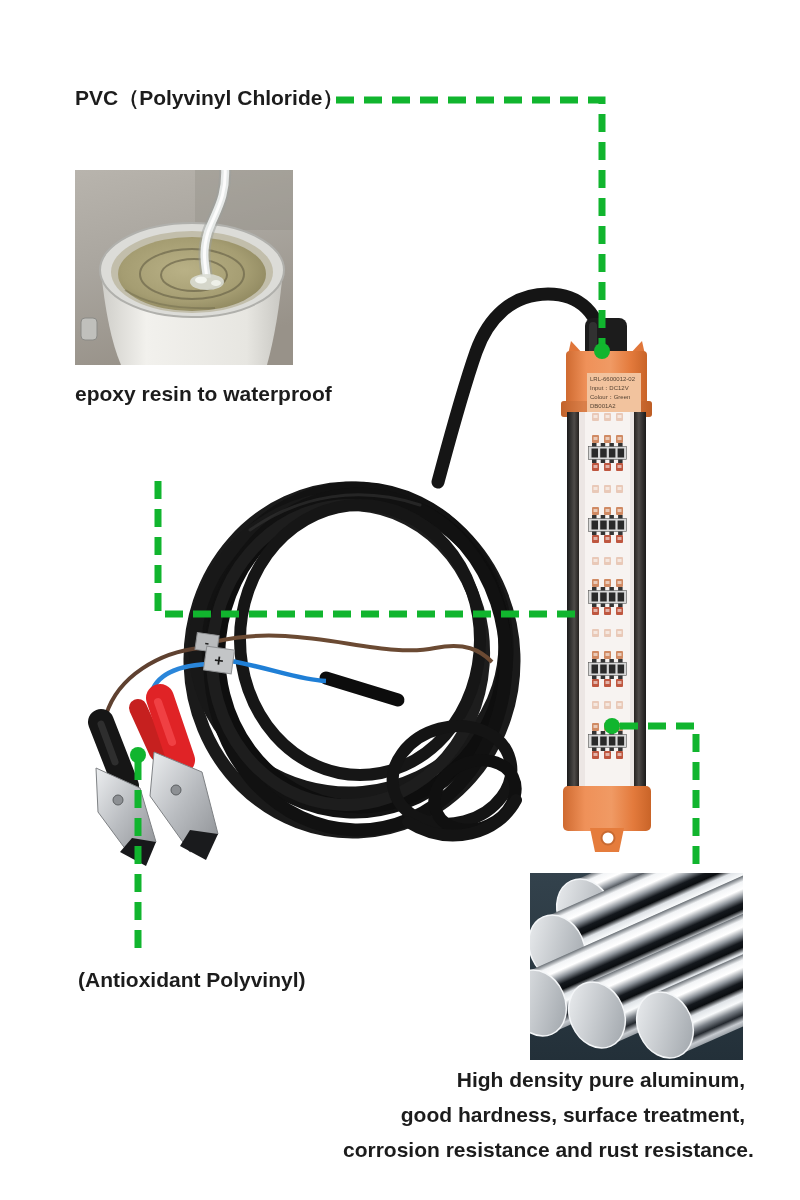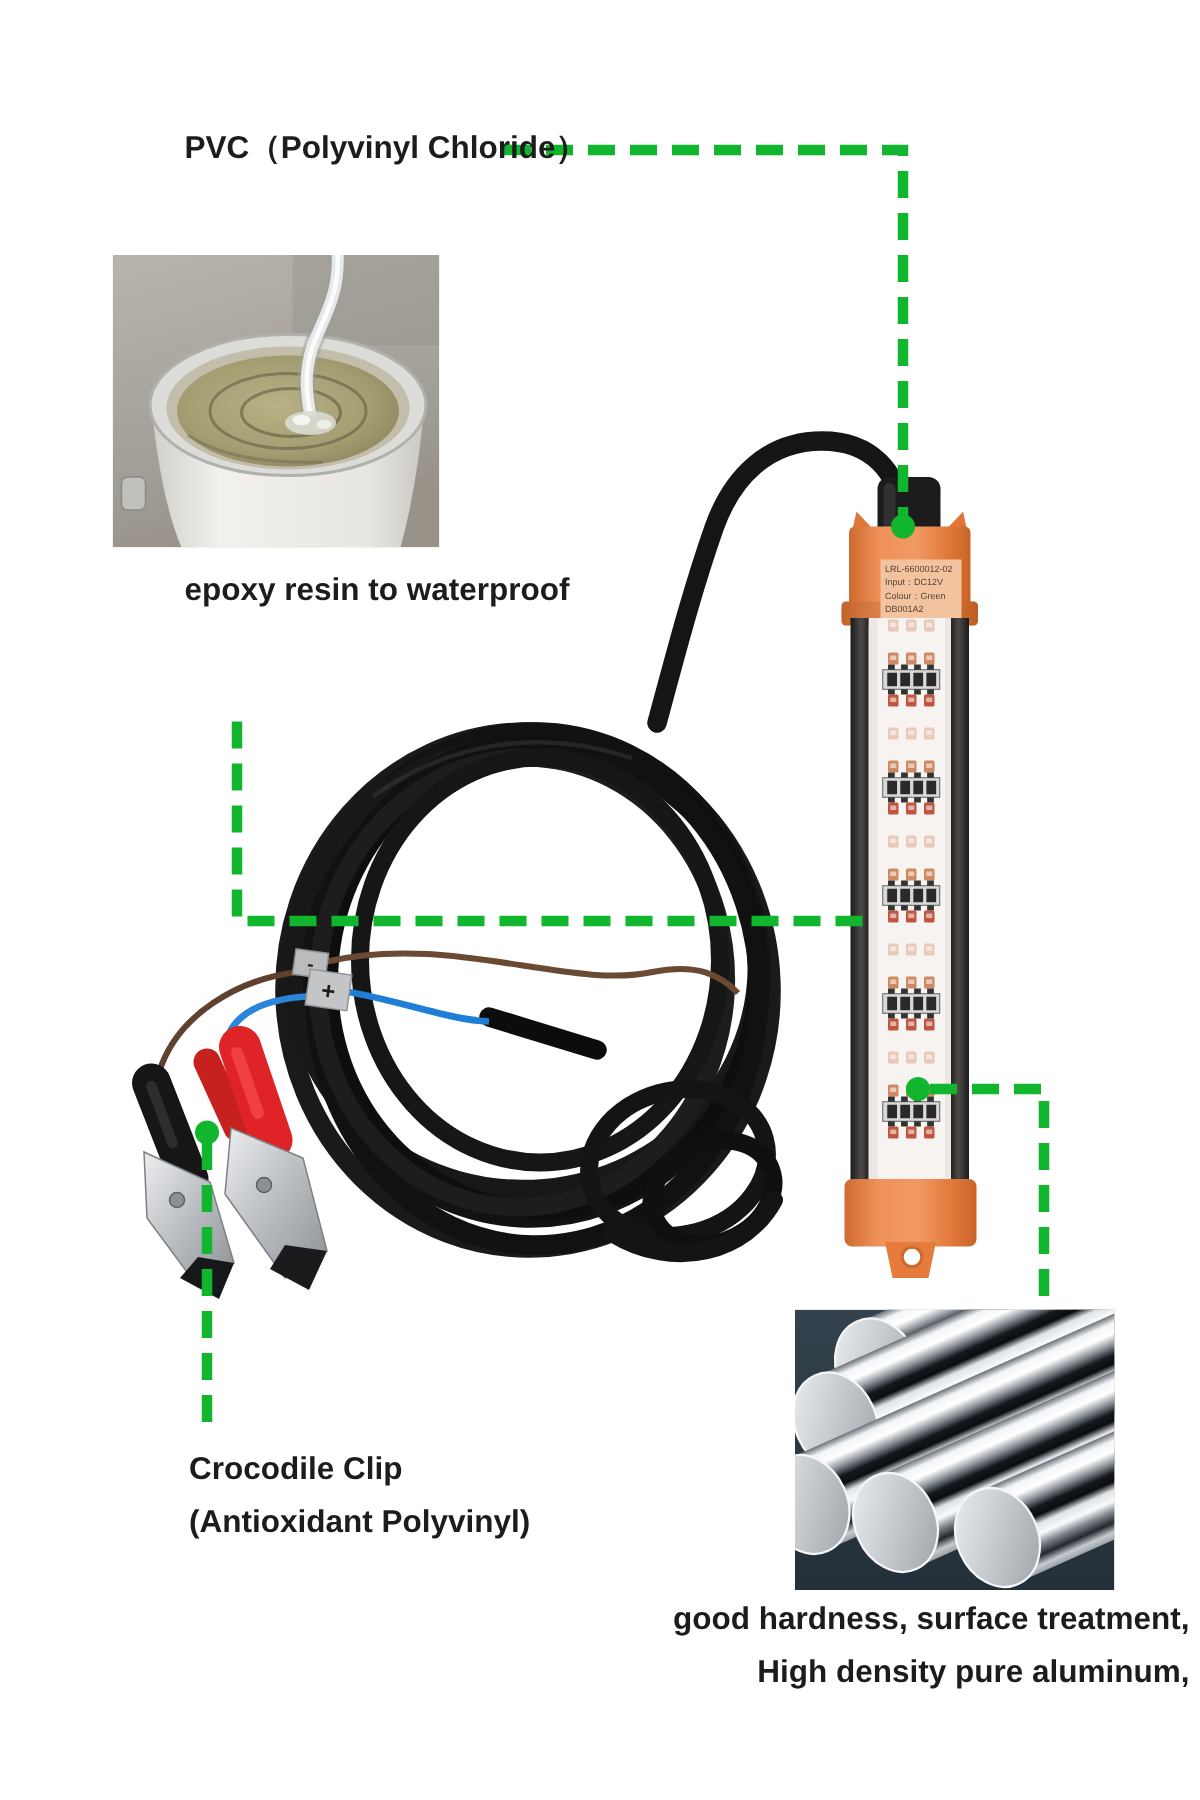--- a/index.html
+++ b/index.html
@@ -1,19 +1,19 @@
 <!DOCTYPE html>
 <html><head>
 <meta charset="utf-8">
 <style>
   html,body{margin:0;padding:0;background:#fff;}
   body{width:800px;height:1200px;position:relative;overflow:hidden;
        font-family:"Liberation Sans",sans-serif;color:#1c1c1c;}
   .abs{position:absolute;}
-  .caption{font-weight:700;white-space:nowrap;margin-left:48px;}
+  .caption{font-weight:700;white-space:nowrap;}
   #pvc-title{left:75px;top:84px;font-size:21px;}
   #potting-text{left:75px;top:375px;font-size:21px;line-height:38px;}
   #croc-text{left:78px;top:962px;font-size:21px;line-height:35px;}
   #alum-text{left:343px;top:1062px;width:402px;font-size:21px;line-height:35px;text-align:right;}
   .caption div{white-space:nowrap;}
   svg{display:block;}
   #overlay{left:0;top:0;pointer-events:none;}
   #coil-layer{left:0;top:0;}
   .photo{overflow:hidden;}
 </style>
@@ -409,20 +409,20 @@
   <circle cx="138" cy="755" r="8" fill="#11b52e"></circle>
 </svg>
 
 <div id="pvc-title" class="abs caption">PVC（Polyvinyl Chloride）</div>
 
 <div id="potting-text" class="abs caption">
   <div>epoxy resin to waterproof</div>
 </div>
 
 <div id="croc-text" class="abs caption">
-  <div>Crocodile Clip</div>
   <div>(Antioxidant Polyvinyl)</div>
 </div>
 
 <div id="alum-text" class="abs caption">
+  <div>High density pure aluminum,</div>
   <div>good hardness, surface treatment,</div>
-  <div>High density pure aluminum,</div>
+  <div>corrosion resistance and rust resistance.</div>
 </div>
 
 </body></html>

